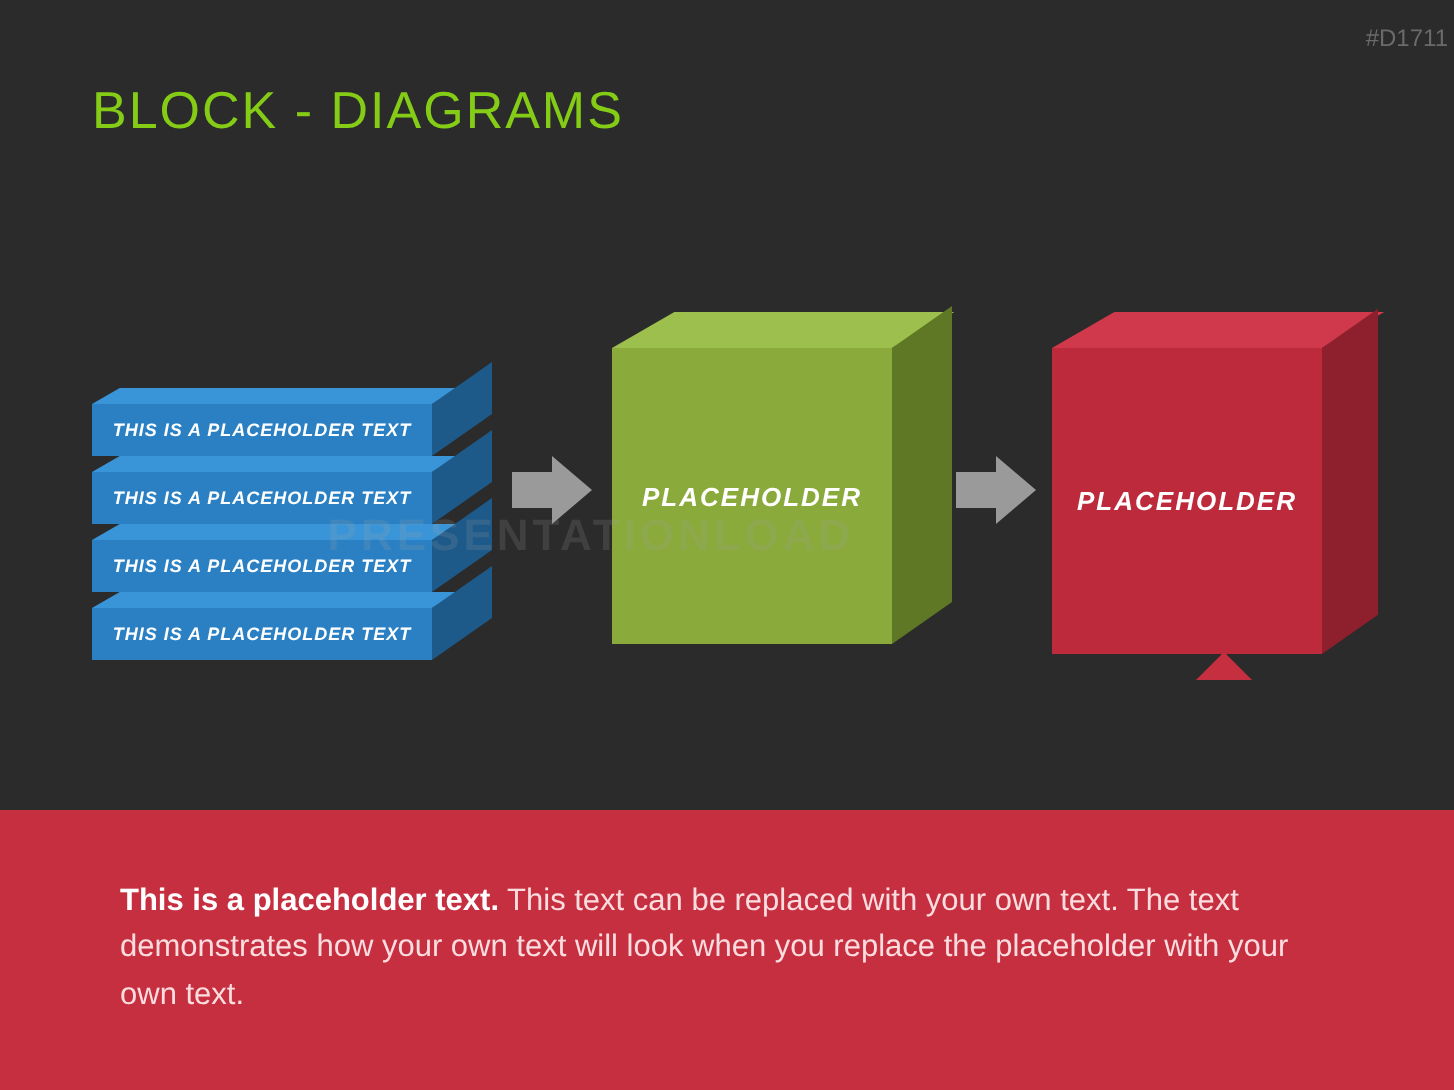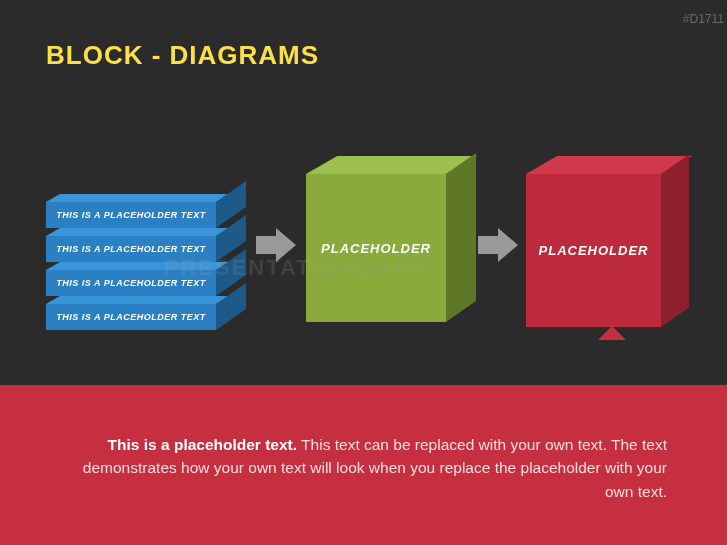--- a/index.html
+++ b/index.html
@@ -17,23 +17,23 @@
   right: 3px;
   color: #6a6a6a;
   font-size: 12px;
 }
 .header {
   position: absolute;
   top: 40px;
   left: 46px;
 }
 .title {
-  color: #fde047;
+  color: #84cc16;
   font-size: 26px;
-  font-weight: 700;
+  font-weight: 400;
   letter-spacing: 1px;
 }
 .subtitle {
   color: #8a8a8a;
   font-size: 15px;
   font-weight: 300;
   margin-top: 6px;
 }
 .diagram {
   position: absolute;
@@ -187,24 +187,23 @@
   border-right: 14px solid transparent;
   border-bottom: 14px solid #c62f3f;
 }
 
 
 .footer {
   position: absolute;
   left: 0;
   bottom: 0;
   width: 727px;
-  height: 160px;
+  height: 140px;
   background: #c62f3f;
-  padding: 48px 60px 0 60px;
-  text-align: right;
+  padding: 34px 60px 0 60px;
 }
 .footer-text {
   color: #fbdde0;
   font-size: 15.5px;
   line-height: 1.5;
   font-weight: 300;
 }
 .footer-text b {
   color: #ffffff;
   font-weight: bold;

